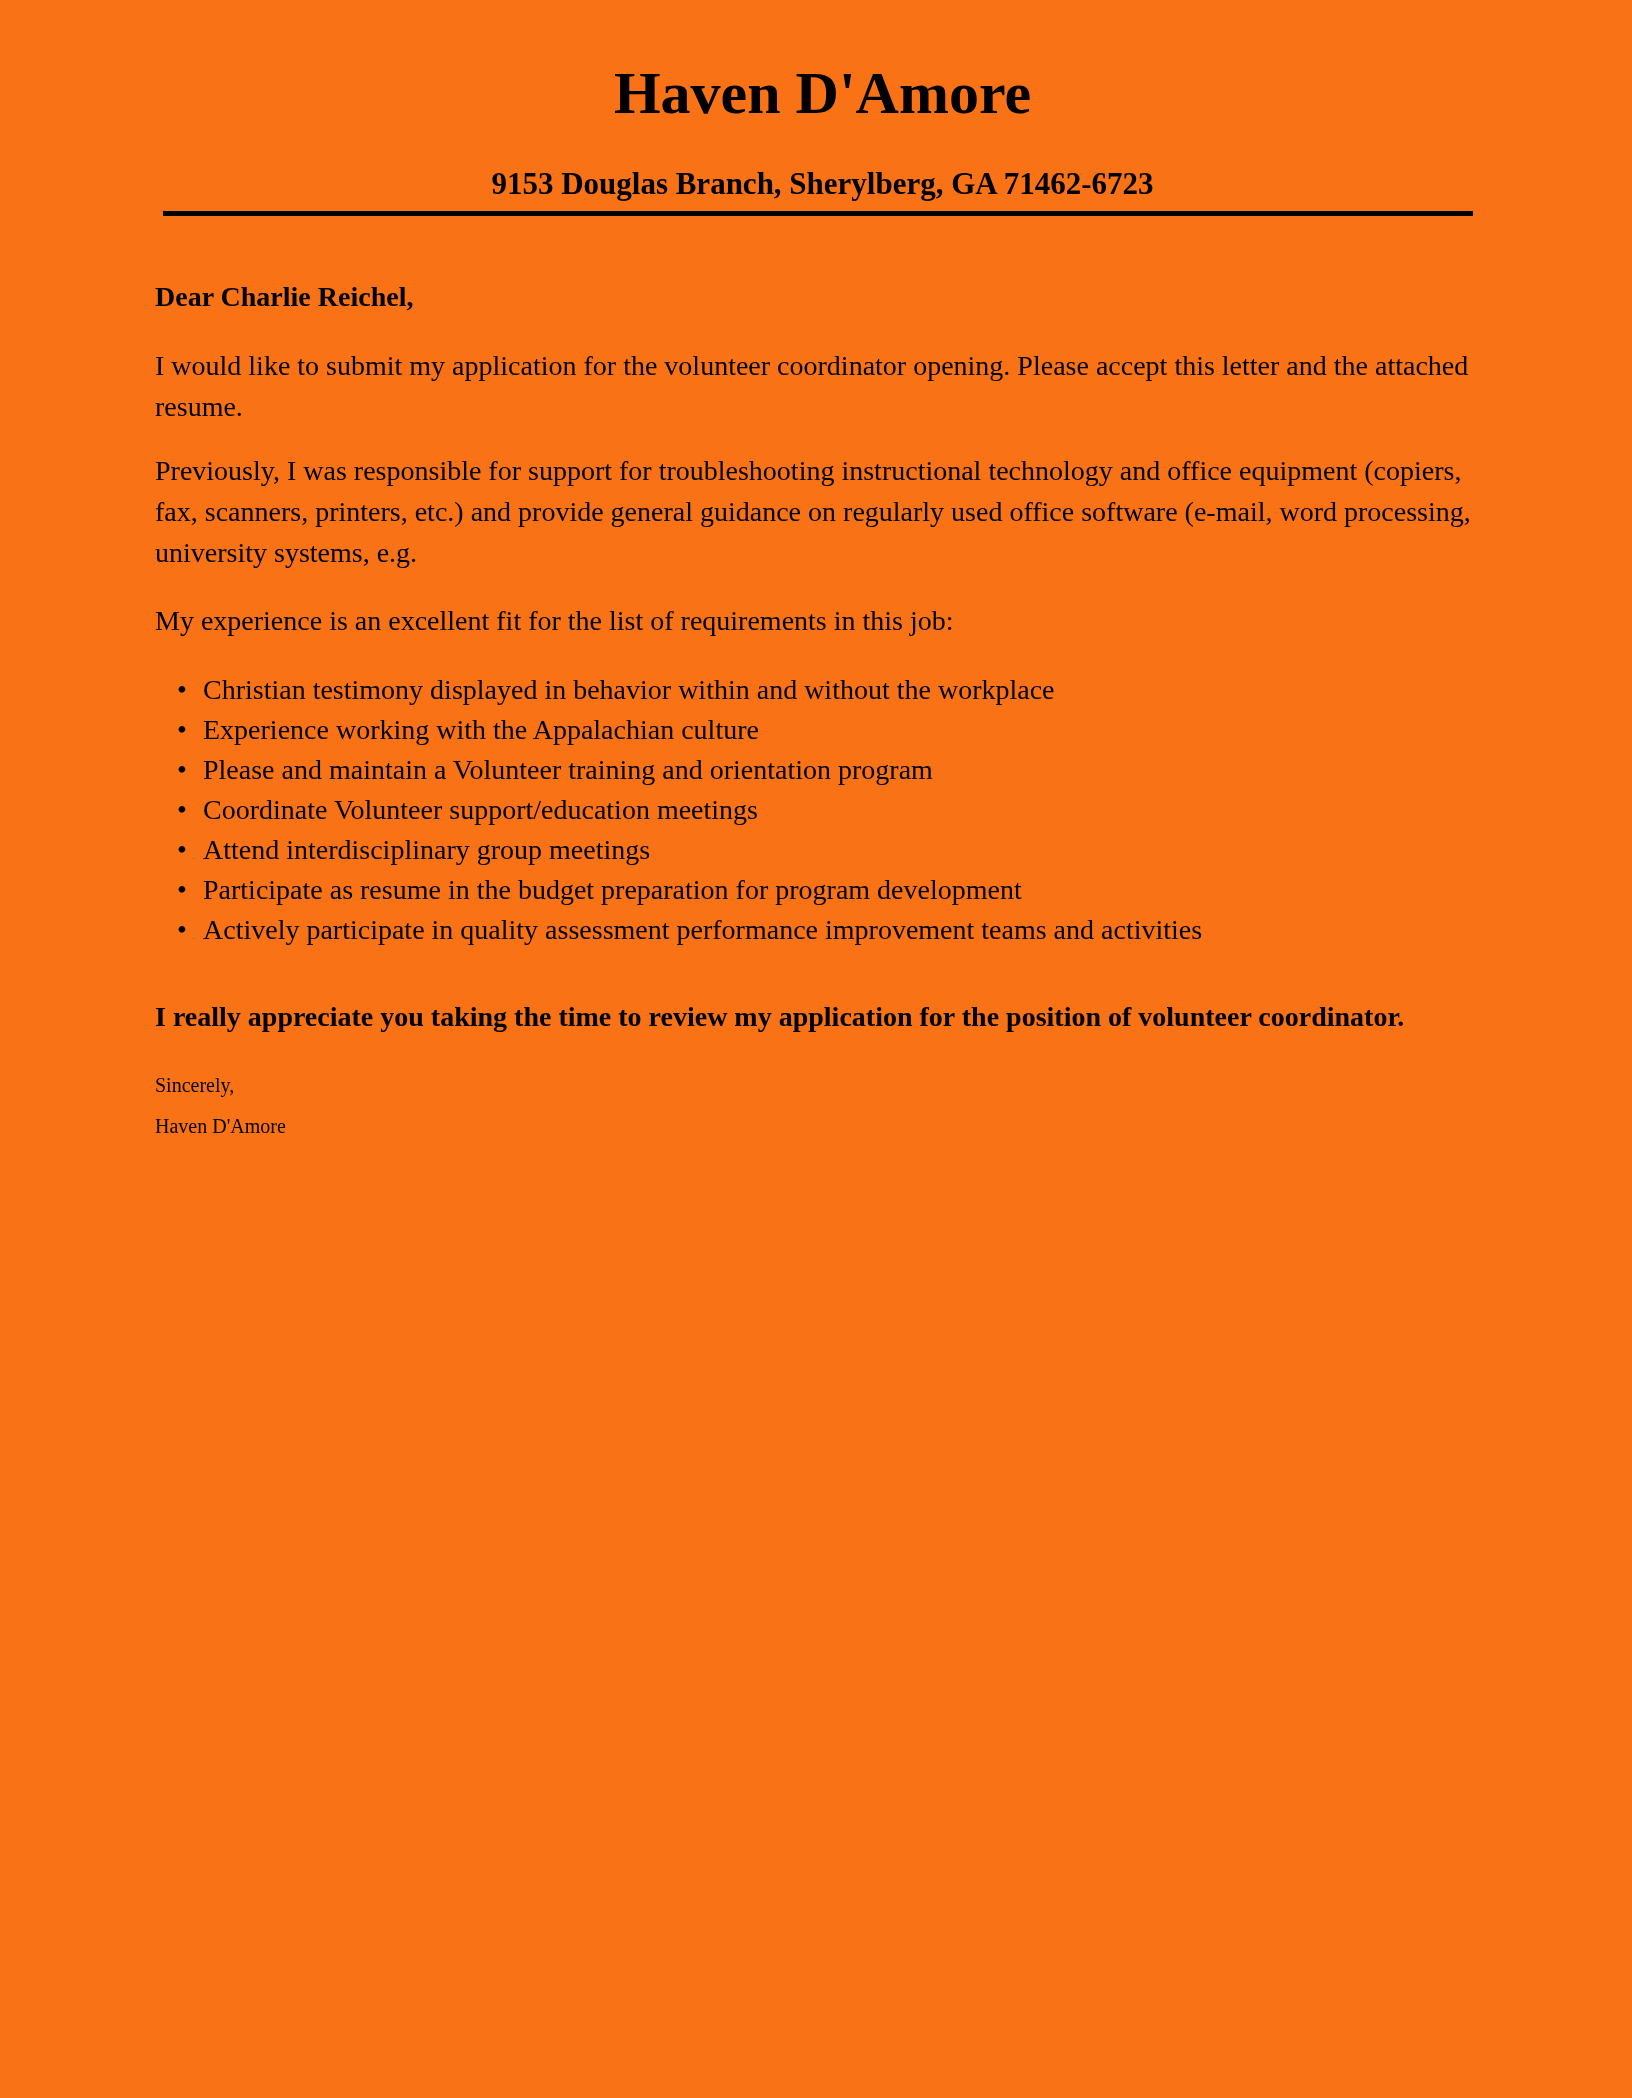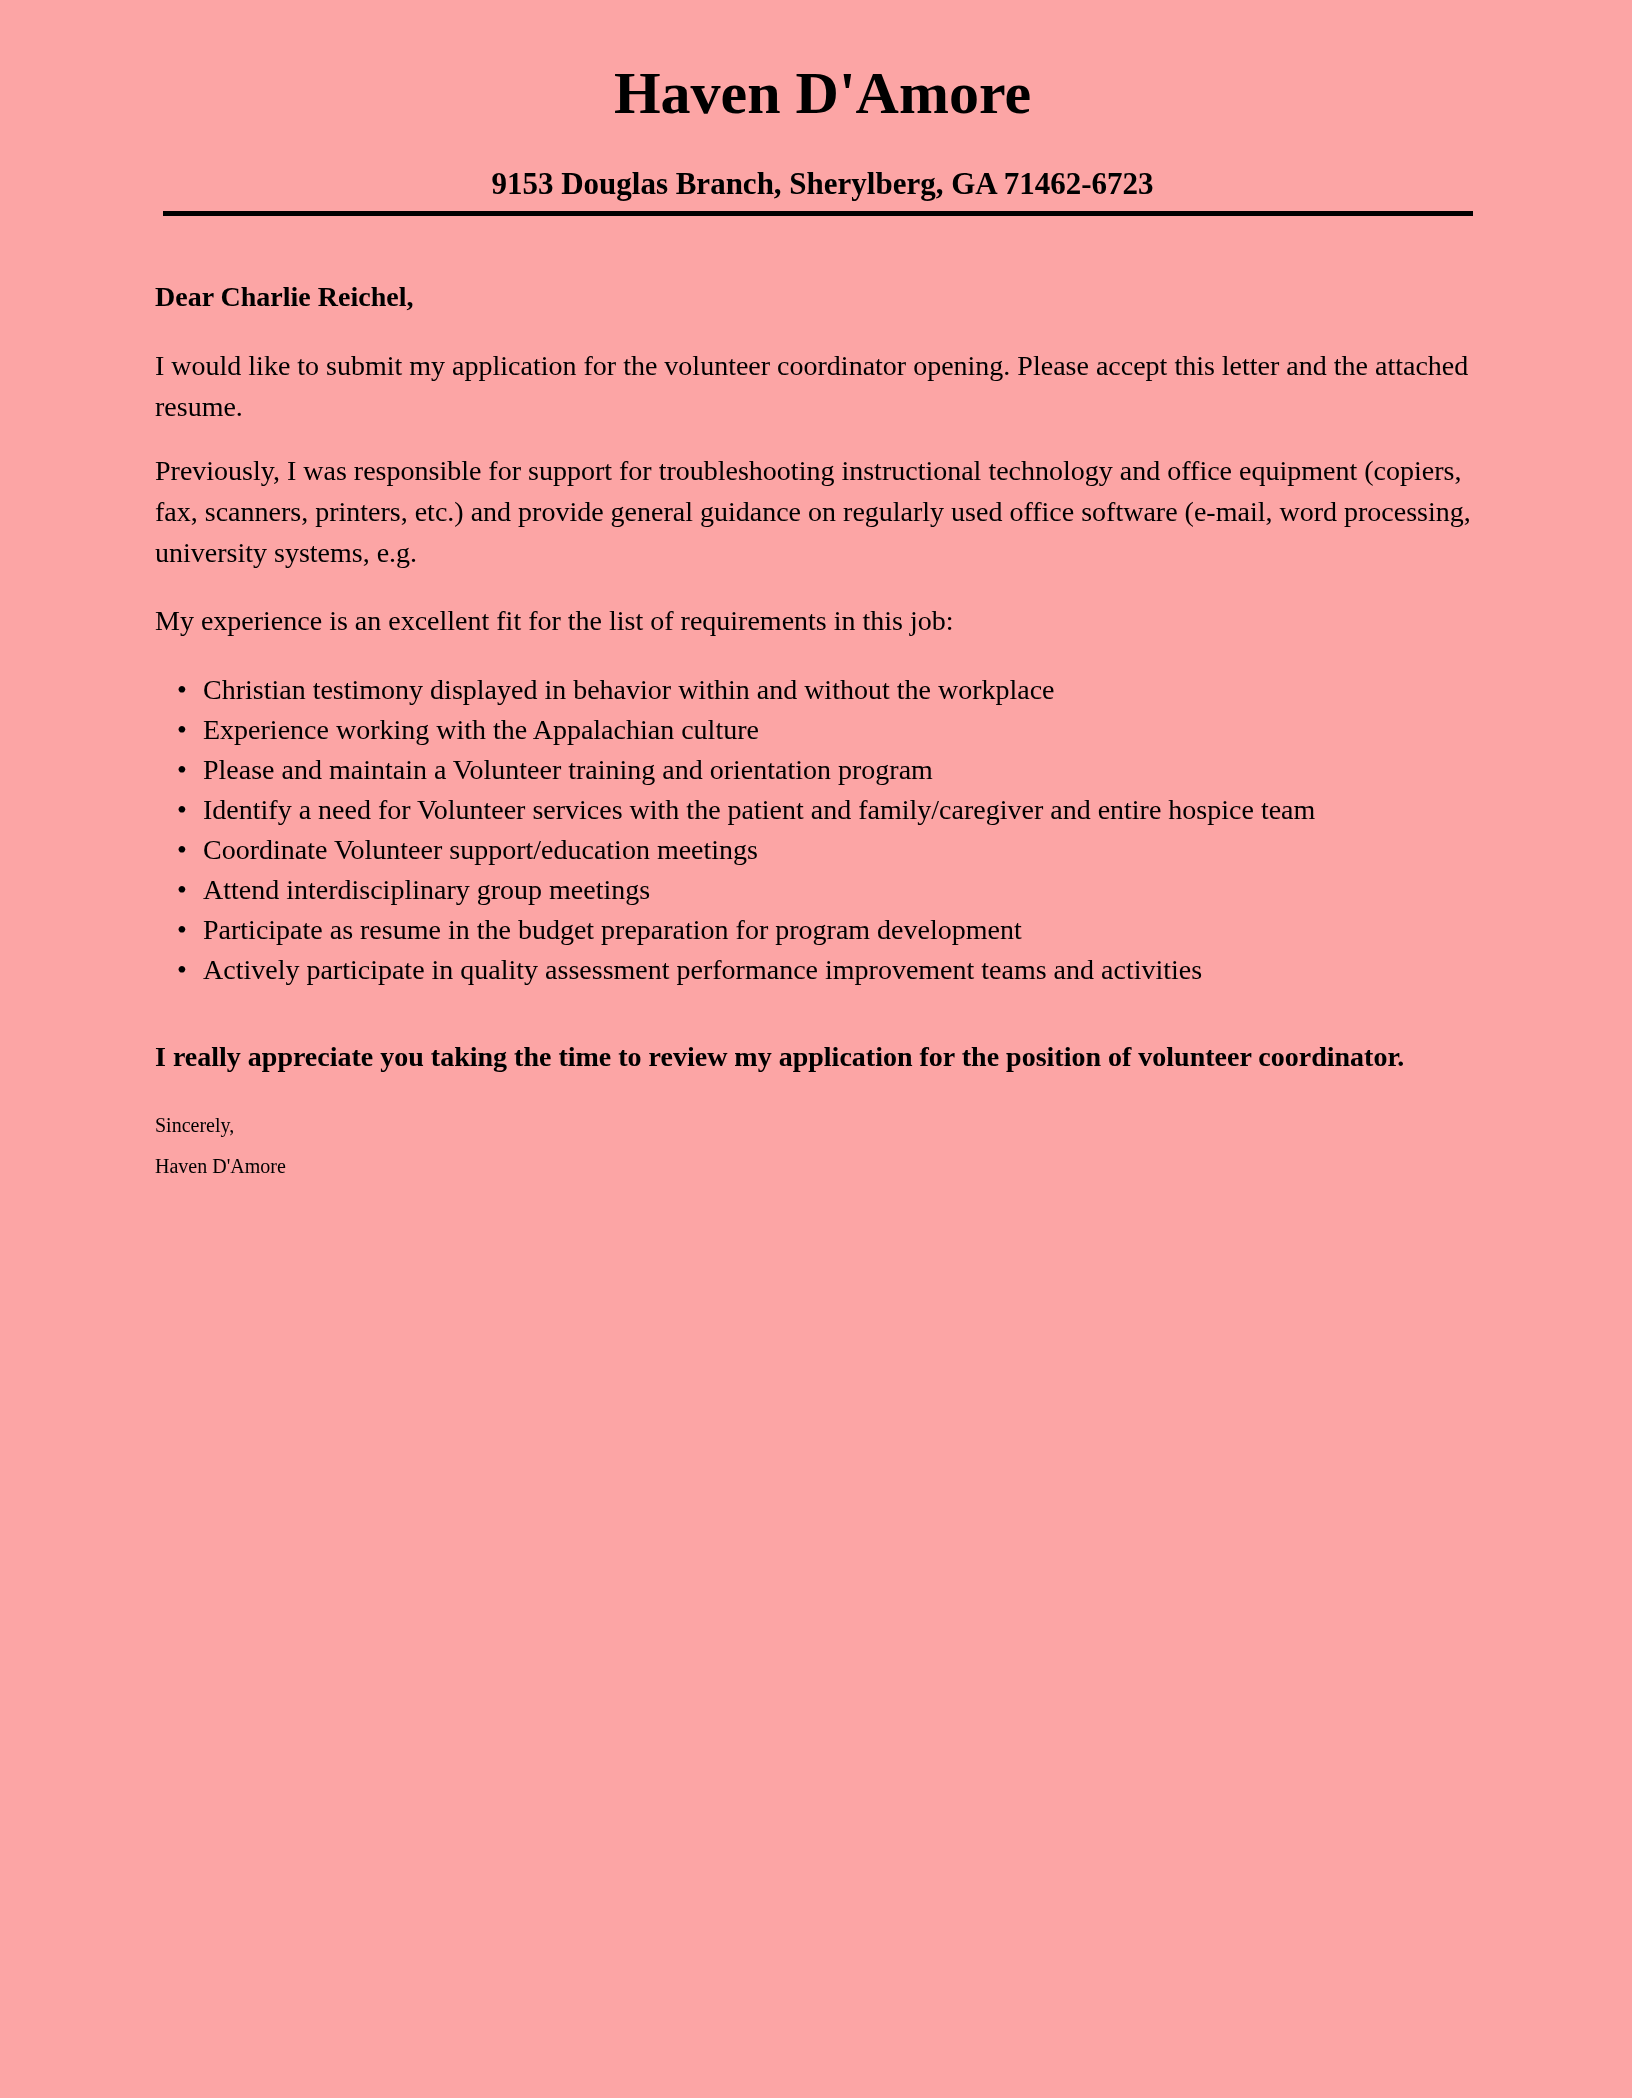--- a/index.html
+++ b/index.html
@@ -1,20 +1,20 @@
 <!DOCTYPE html>
 <html><head>
 <meta charset="utf-8">
 <style>
   html, body { margin: 0; padding: 0; background: #ffffff; }
   .page {
     position: relative;
     width: 1632px;
     height: 2098px;
-    background: #fca5a5;
+    background: #f97316;
     color: #000000;
     font-family: "Liberation Serif", "DejaVu Serif", serif;
     overflow: hidden;
     box-sizing: border-box;
   }
   .content {
     box-sizing: border-box;
     width: 100%;
     height: 100%;
     padding: 58px 142px 0 155px;
@@ -99,21 +99,20 @@
     <p class="para para-intro">I would like to submit my application for the volunteer coordinator opening. Please accept this letter and the attached resume.</p>
 
     <p class="para para-experience">Previously, I was responsible for support for troubleshooting instructional technology and office equipment (copiers, fax, scanners, printers, etc.) and provide general guidance on regularly used office software (e-mail, word processing, university systems, e.g.</p>
 
     <p class="para para-fit">My experience is an excellent fit for the list of requirements in this job:</p>
 
     <ul class="requirements">
       <li>Christian testimony displayed in behavior within and without the workplace</li>
       <li>Experience working with the Appalachian culture</li>
       <li>Please and maintain a Volunteer training and orientation program</li>
-      <li>Identify a need for Volunteer services with the patient and family/caregiver and entire hospice team</li>
       <li>Coordinate Volunteer support/education meetings</li>
       <li>Attend interdisciplinary group meetings</li>
       <li>Participate as resume in the budget preparation for program development</li>
       <li>Actively participate in quality assessment performance improvement teams and activities</li>
     </ul>
 
     <p class="closing">I really appreciate you taking the time to review my application for the position of volunteer coordinator.</p>
 
     <div class="signoff-block">
       <div>Sincerely,</div>

